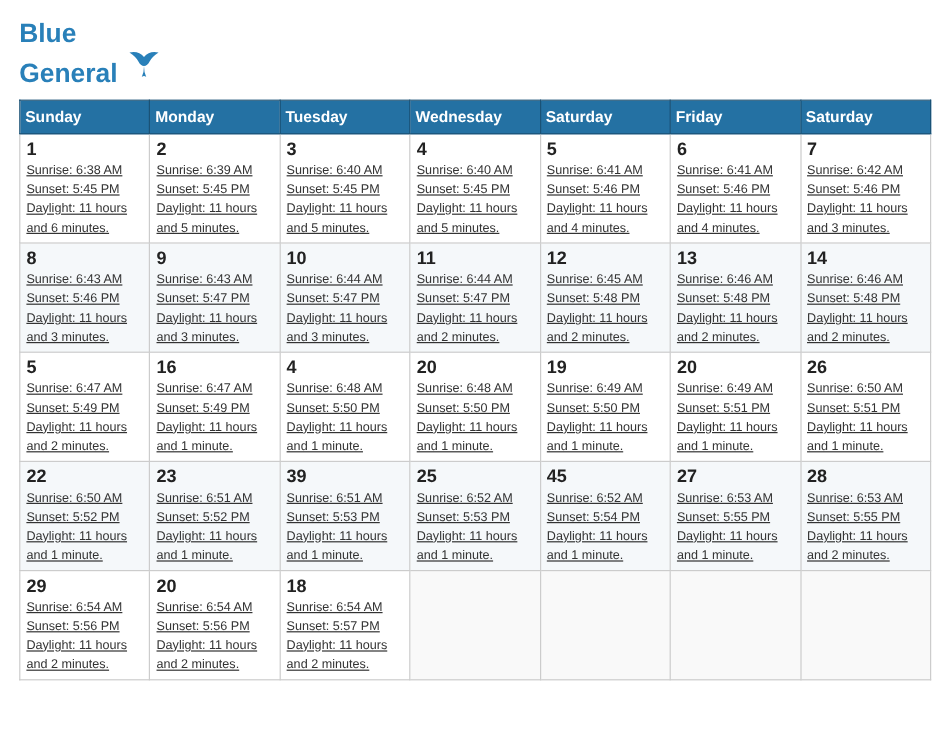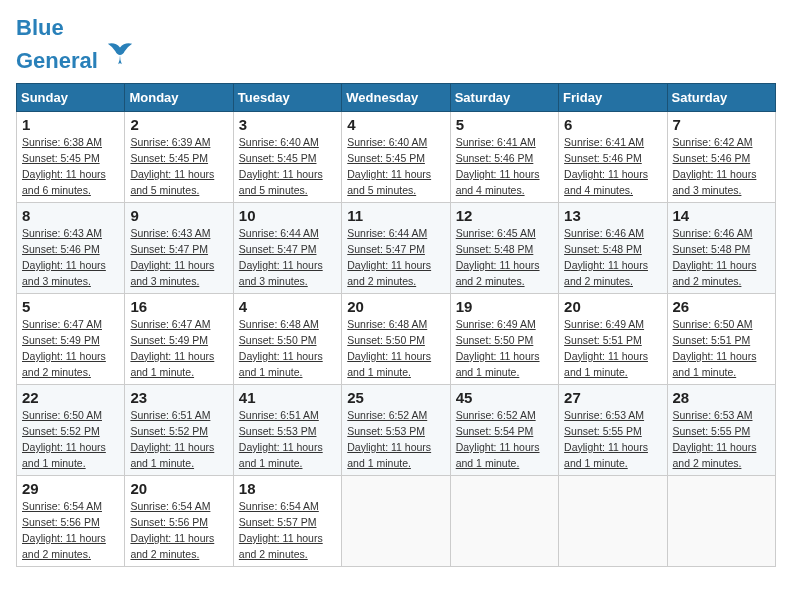--- a/index.html
+++ b/index.html
@@ -218,21 +218,21 @@
       <tr>
         <td>
         <span class="day-number">22</span>
         <div class="day-info">Sunrise: 6:50 AM<br>Sunset: 5:52 PM<br>Daylight: 11 hours and 1 minute.</div>
       </td>
         <td>
         <span class="day-number">23</span>
         <div class="day-info">Sunrise: 6:51 AM<br>Sunset: 5:52 PM<br>Daylight: 11 hours and 1 minute.</div>
       </td>
         <td>
-        <span class="day-number">41</span>
+        <span class="day-number">39</span>
         <div class="day-info">Sunrise: 6:51 AM<br>Sunset: 5:53 PM<br>Daylight: 11 hours and 1 minute.</div>
       </td>
         <td>
         <span class="day-number">25</span>
         <div class="day-info">Sunrise: 6:52 AM<br>Sunset: 5:53 PM<br>Daylight: 11 hours and 1 minute.</div>
       </td>
         <td>
         <span class="day-number">45</span>
         <div class="day-info">Sunrise: 6:52 AM<br>Sunset: 5:54 PM<br>Daylight: 11 hours and 1 minute.</div>
       </td>

